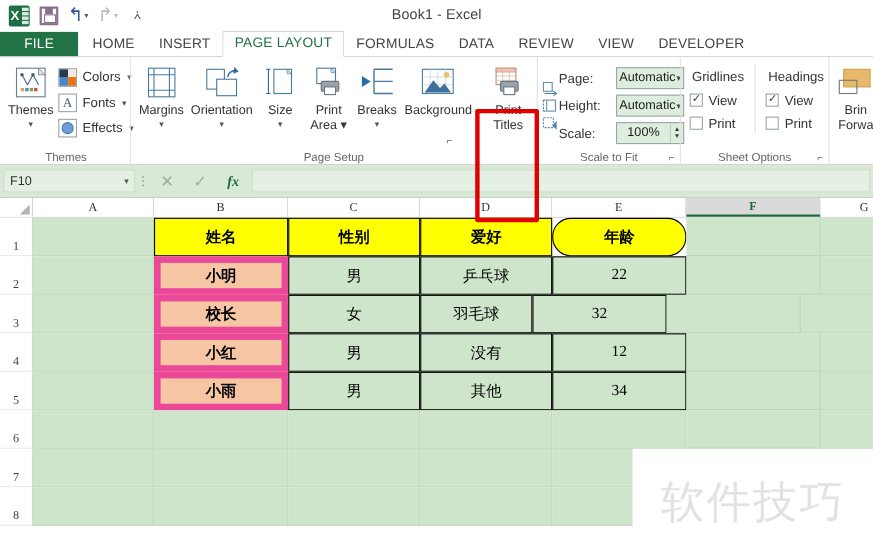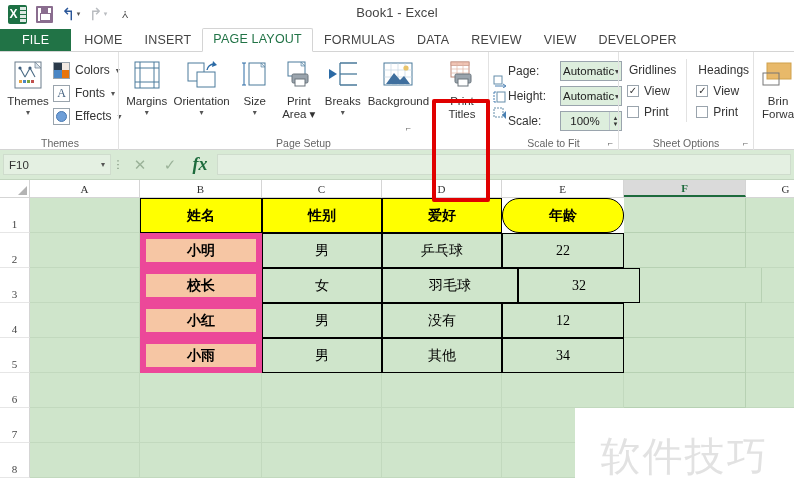--- a/index.html
+++ b/index.html
@@ -140,28 +140,28 @@
     position:absolute; left:432px; top:47px; width:58px; height:103px;
     border:4px solid #e00000; border-radius:2px; z-index:40; pointer-events:none;
   }
 
   
   .formulabar {
     height:30px; background:#d8ead5; display:flex; align-items:center;
     border-bottom:1px solid #c3d6c0; padding:0 3px;
   }
   .namebox {
-    width:108px; height:21px; background:#e4f0e2; border:1px solid #cfdccd;
+    width:120px; height:21px; background:#e4f0e2; border:1px solid #cfdccd;
     display:flex; align-items:center; padding:0 5px; font-size:11.5px; color:#333;
   }
   .namebox .nbval { flex:1; }
   .namebox .nbcaret { font-size:8px; color:#555; }
   .fb-sep { width:14px; text-align:center; font-size:11px; color:#7a8f78; }
   .fb-btn { width:30px; height:22px; display:flex; align-items:center; justify-content:center; font-size:15px; color:#9ab298; }
-  .fb-fx { width:30px; height:22px; display:flex; align-items:center; justify-content:center; font-size:18px; color:#1d6b3c; font-family:"Liberation Serif", serif; font-style:italic; font-weight:bold; }
+  .fb-fx { width:30px; height:22px; display:flex; align-items:center; justify-content:center; font-size:13px; color:#1d6b3c; font-family:"Liberation Serif", serif; font-style:italic; font-weight:bold; }
   .fb-input { flex:1; height:21px; background:#e4f0e2; border:1px solid #cfdccd; margin-left:2px; }
 
   
   .sheet { position:relative; height:calc(504px - 28px - 24px - 98px - 30px); overflow:hidden; background:#fff; }
   .colhdr-row { display:flex; height:18px; background:#fff; border-bottom:1px solid #d5d5d5; }
   .corner { width:30px; flex:none; border-right:1px solid #d5d5d5; position:relative; background:#fff; }
   .corner::after {
     content:""; position:absolute; right:2px; bottom:2px;
     border-style:solid; border-width:0 0 9px 9px; border-color:transparent transparent #b3b3b3 transparent;
   }
@@ -536,21 +536,21 @@
         <div class="cell tbl" style="width:120px;">乒乓球</div>
         <div class="cell tbl num" style="width:122px;">22</div>
         <div class="cell selcol" style="width:122px;"></div>
         <div class="cell plain" style="width:80px;"></div>
       </div>
 
       <div class="grid-row">
         <div class="cell plain" style="width:110px;"></div>
         <div class="cell name" style="width:122px;">校长</div>
         <div class="cell tbl" style="width:120px;">女</div>
-        <div class="cell tbl" style="width:136px;">羽毛球</div>
+        <div class="cell tbl" style="width:102px;">羽毛球</div>
         <div class="cell tbl num" style="width:122px;">32</div>
         <div class="cell selcol" style="width:122px;"></div>
         <div class="cell plain" style="width:80px;"></div>
       </div>
 
       <div class="grid-row">
         <div class="cell plain" style="width:110px;"></div>
         <div class="cell name" style="width:122px;">小红</div>
         <div class="cell tbl" style="width:120px;">男</div>
         <div class="cell tbl" style="width:120px;">没有</div>

